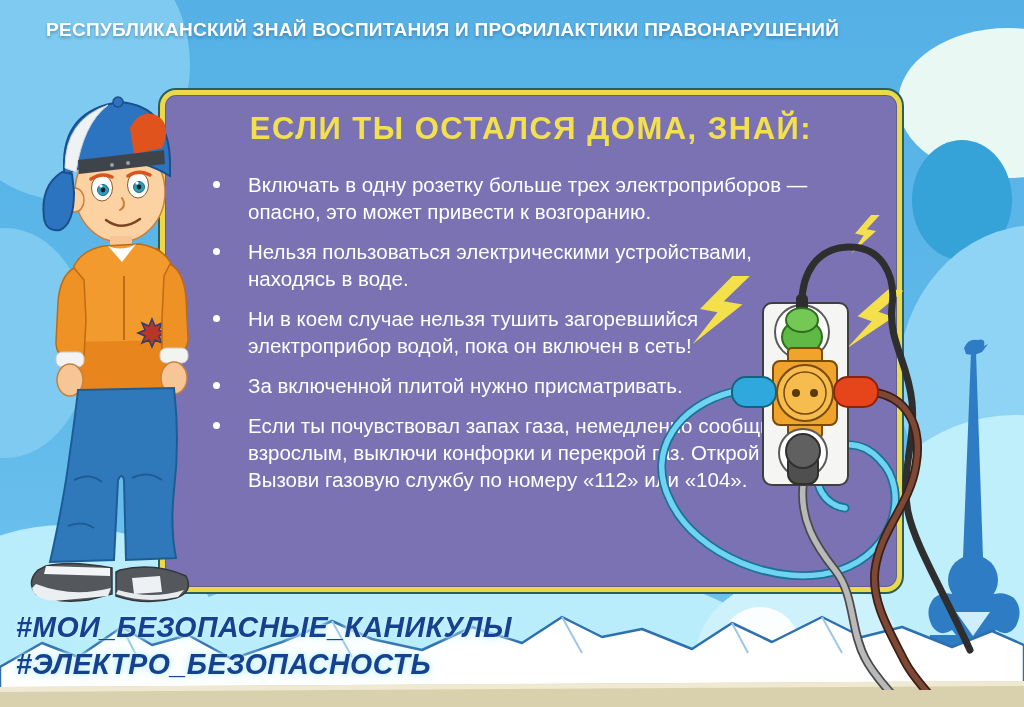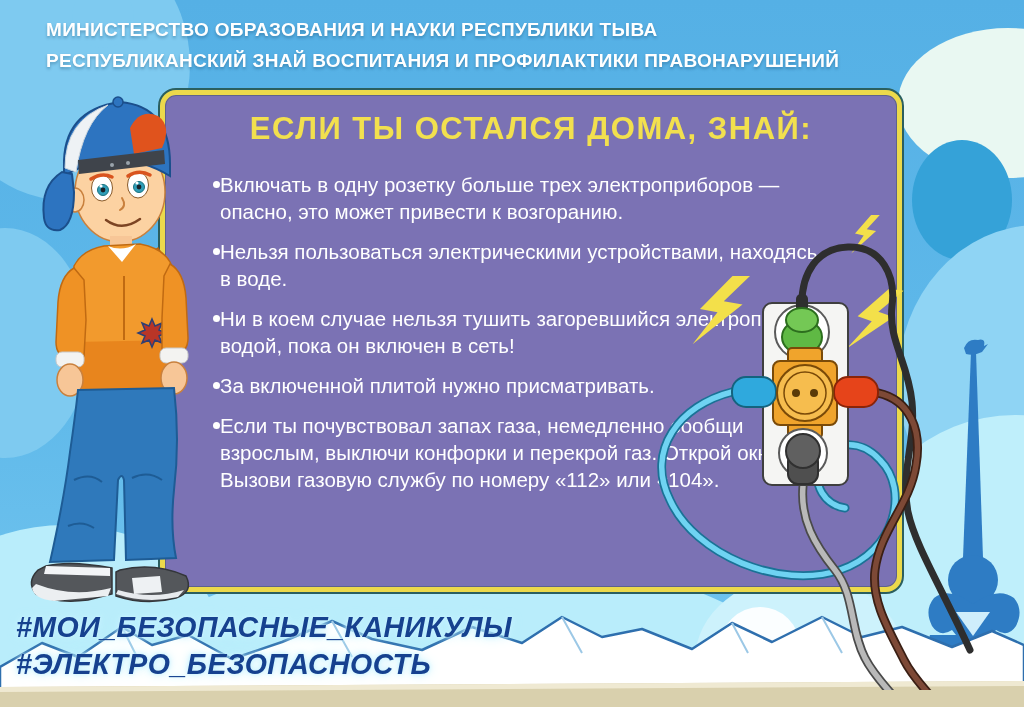--- a/index.html
+++ b/index.html
@@ -21,21 +21,21 @@
   .hdr{position:absolute;left:46px;top:14px;z-index:6;color:#ffffff;
     font-weight:700;font-size:19px;line-height:31px;letter-spacing:.3px;
     text-shadow:0 2px 3px rgba(15,60,95,.35);}
 
   .panel{position:absolute;left:160px;top:90px;width:742px;height:502px;z-index:3;
     box-sizing:border-box;background:#7b72b4;border:5px solid #ecd94b;border-radius:16px;
     box-shadow:0 0 0 2px #2b5f5f, inset 0 0 0 1px rgba(40,70,70,.35);}
   .panel-title{margin:16px 30px 16px 30px;text-align:center;color:#f2e04e;
     font-size:31px;font-weight:800;letter-spacing:1.5px;}
   .bullets{list-style:none;margin:24px 66px 0 48px;padding:0;color:#ffffff;}
-  .bullets li{display:flex;gap:0;margin-bottom:13px;font-size:20.5px;line-height:27px;}
+  .bullets li{display:flex;gap:28px;margin-bottom:13px;font-size:20.5px;line-height:27px;}
   .dot{flex:0 0 auto;width:7px;height:7px;border-radius:50%;background:#ffffff;margin-top:10px;}
 
   .tags{position:absolute;left:16px;top:608px;z-index:6;color:#16418f;
     font-style:italic;font-weight:700;font-size:30px;line-height:37px;letter-spacing:.5px;
     transform:scaleX(.95);transform-origin:left top;
     text-shadow:0 0 6px #c6f1ff,0 0 12px #bdeffe,0 0 2px #d8f7ff;}
 
   .abs{position:absolute;}
 </style>
 </head>
@@ -70,21 +70,20 @@
     <circle cx="760" cy="60" r="40" fill="#fdfeff" opacity="0.95"></circle>
     <path d="M0,80 L42,56 L78,70 L122,40 L152,58 L188,48 L232,72 L282,55 L332,34 L372,52 L422,63 L472,40 L522,56 L562,30 L602,50 L642,42 L692,62 L732,36 L772,55 L822,30 L862,50 L902,40 L952,60 L992,44 L1024,58 L1024,120 L0,120 Z" fill="#ffffff" stroke="#2e6fae" stroke-width="2.5" stroke-linejoin="round"></path>
     <g stroke="#9cc8e6" stroke-width="2" fill="none">
       <path d="M122,40 L138,72 M332,34 L352,70 M562,30 L582,66 M822,30 L842,66 M732,36 L748,66"></path>
     </g>
     <path d="M0,100 L1024,94 L1024,120 L0,120 Z" fill="#d9d0ad"></path>
     <path d="M0,100 L1024,94 L1024,99 L0,105 Z" fill="#efe9d2"></path>
   </svg>
 
   <div class="hdr">
-    <div>МИНИСТЕРСТВО ОБРАЗОВАНИЯ И НАУКИ РЕСПУБЛИКИ ТЫВА</div>
     <div>РЕСПУБЛИКАНСКИЙ ЗНАЙ ВОСПИТАНИЯ И ПРОФИЛАКТИКИ ПРАВОНАРУШЕНИЙ</div>
   </div>
 
   <section class="panel">
     <h1 class="panel-title">ЕСЛИ ТЫ ОСТАЛСЯ ДОМА, ЗНАЙ:</h1>
     <ul class="bullets">
       <li>
           <span class="dot"></span>
           <span>Включать в одну розетку больше трех электроприборов — опасно, это может привести к возгоранию.</span>
         </li>

